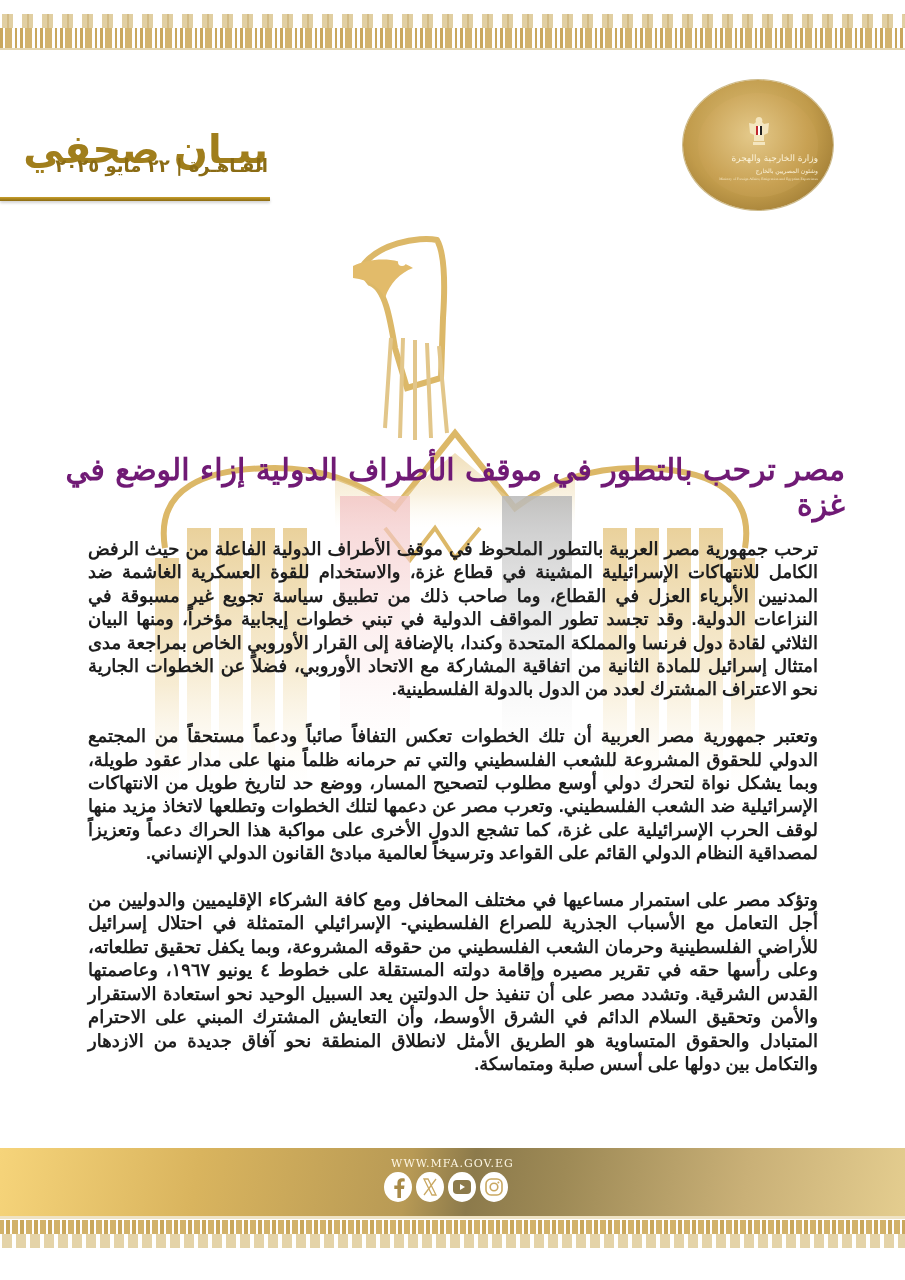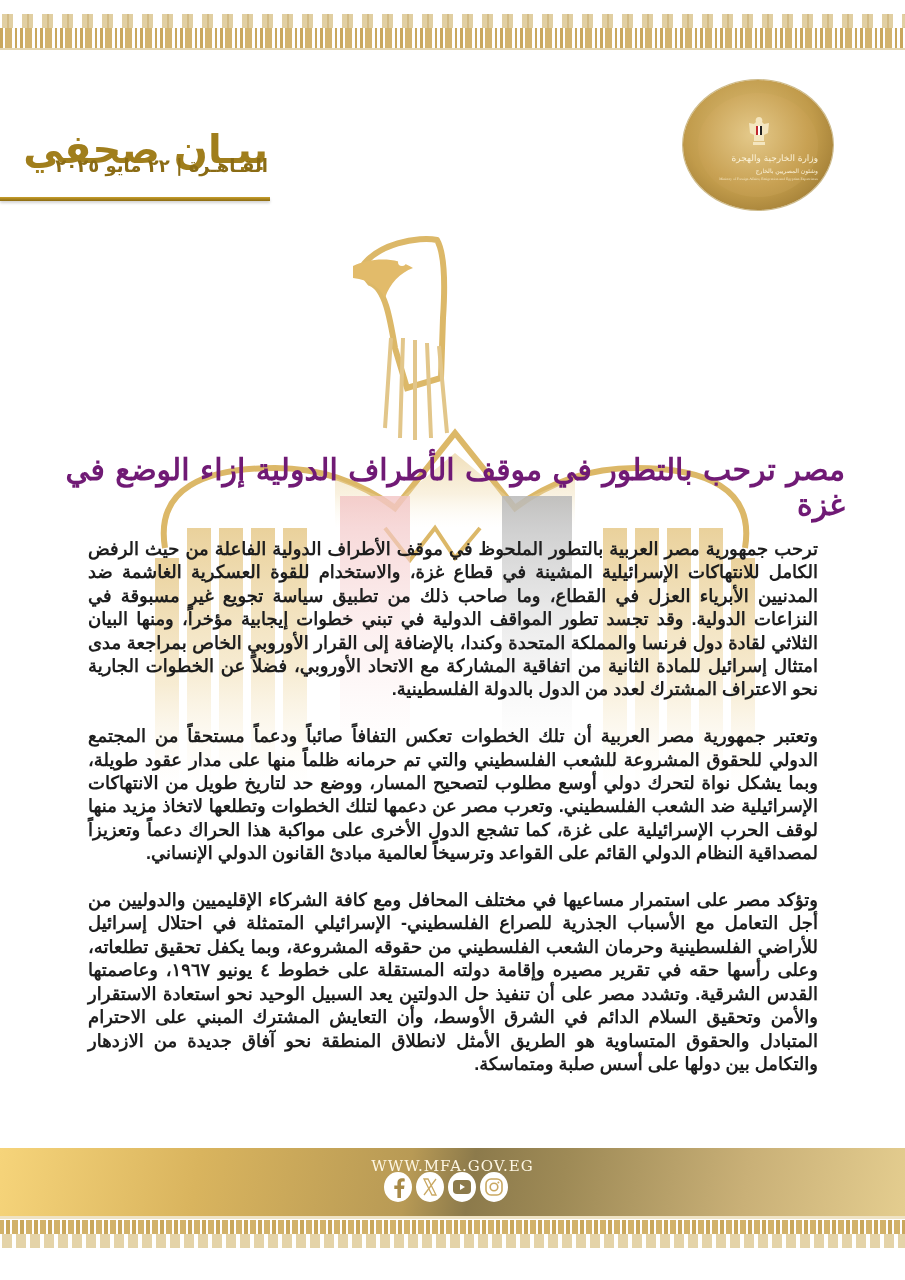--- a/index.html
+++ b/index.html
@@ -82,21 +82,21 @@
   }
   .body-text p { margin-bottom: 23.4px; }
 
   
   .footer-band {
     position: absolute; left: 0; top: 1148px; width: 905px; height: 68px;
     background: linear-gradient(100deg, #f6d47a 0%, #d9b45e 22%, #b89a55 45%, #8c7a4b 52%, #9e8a56 62%, #c9b077 82%, #e4cd8f 100%);
   }
   .footer-url {
     position: absolute; left: 0; top: 1157px; width: 905px; text-align: center;
-    font-family: "DejaVu Serif", serif; font-size: 15px; letter-spacing: 1px; color: #fdf6e3;
+    font-family: "DejaVu Serif", serif; font-size: 11px; letter-spacing: 1px; color: #fdf6e3;
   }
   .social { position: absolute; left: 384px; top: 1172px; height: 34px; display: flex; gap: 4px; }
   .social .ico {
     width: 28px; height: 30px; border-radius: 50%; background: #ffffff;
     display: flex; align-items: center; justify-content: center;
   }
   .bottom-border { position: absolute; left: 0; top: 1216px; width: 905px; height: 38px; }
   .bottom-border .l1 { position: absolute; left: 0; top: 0; width: 100%; height: 3px; background: #efe3c4; }
   .bottom-border .r1 {
     position: absolute; left: 0; top: 4px; width: 100%; height: 14px;

